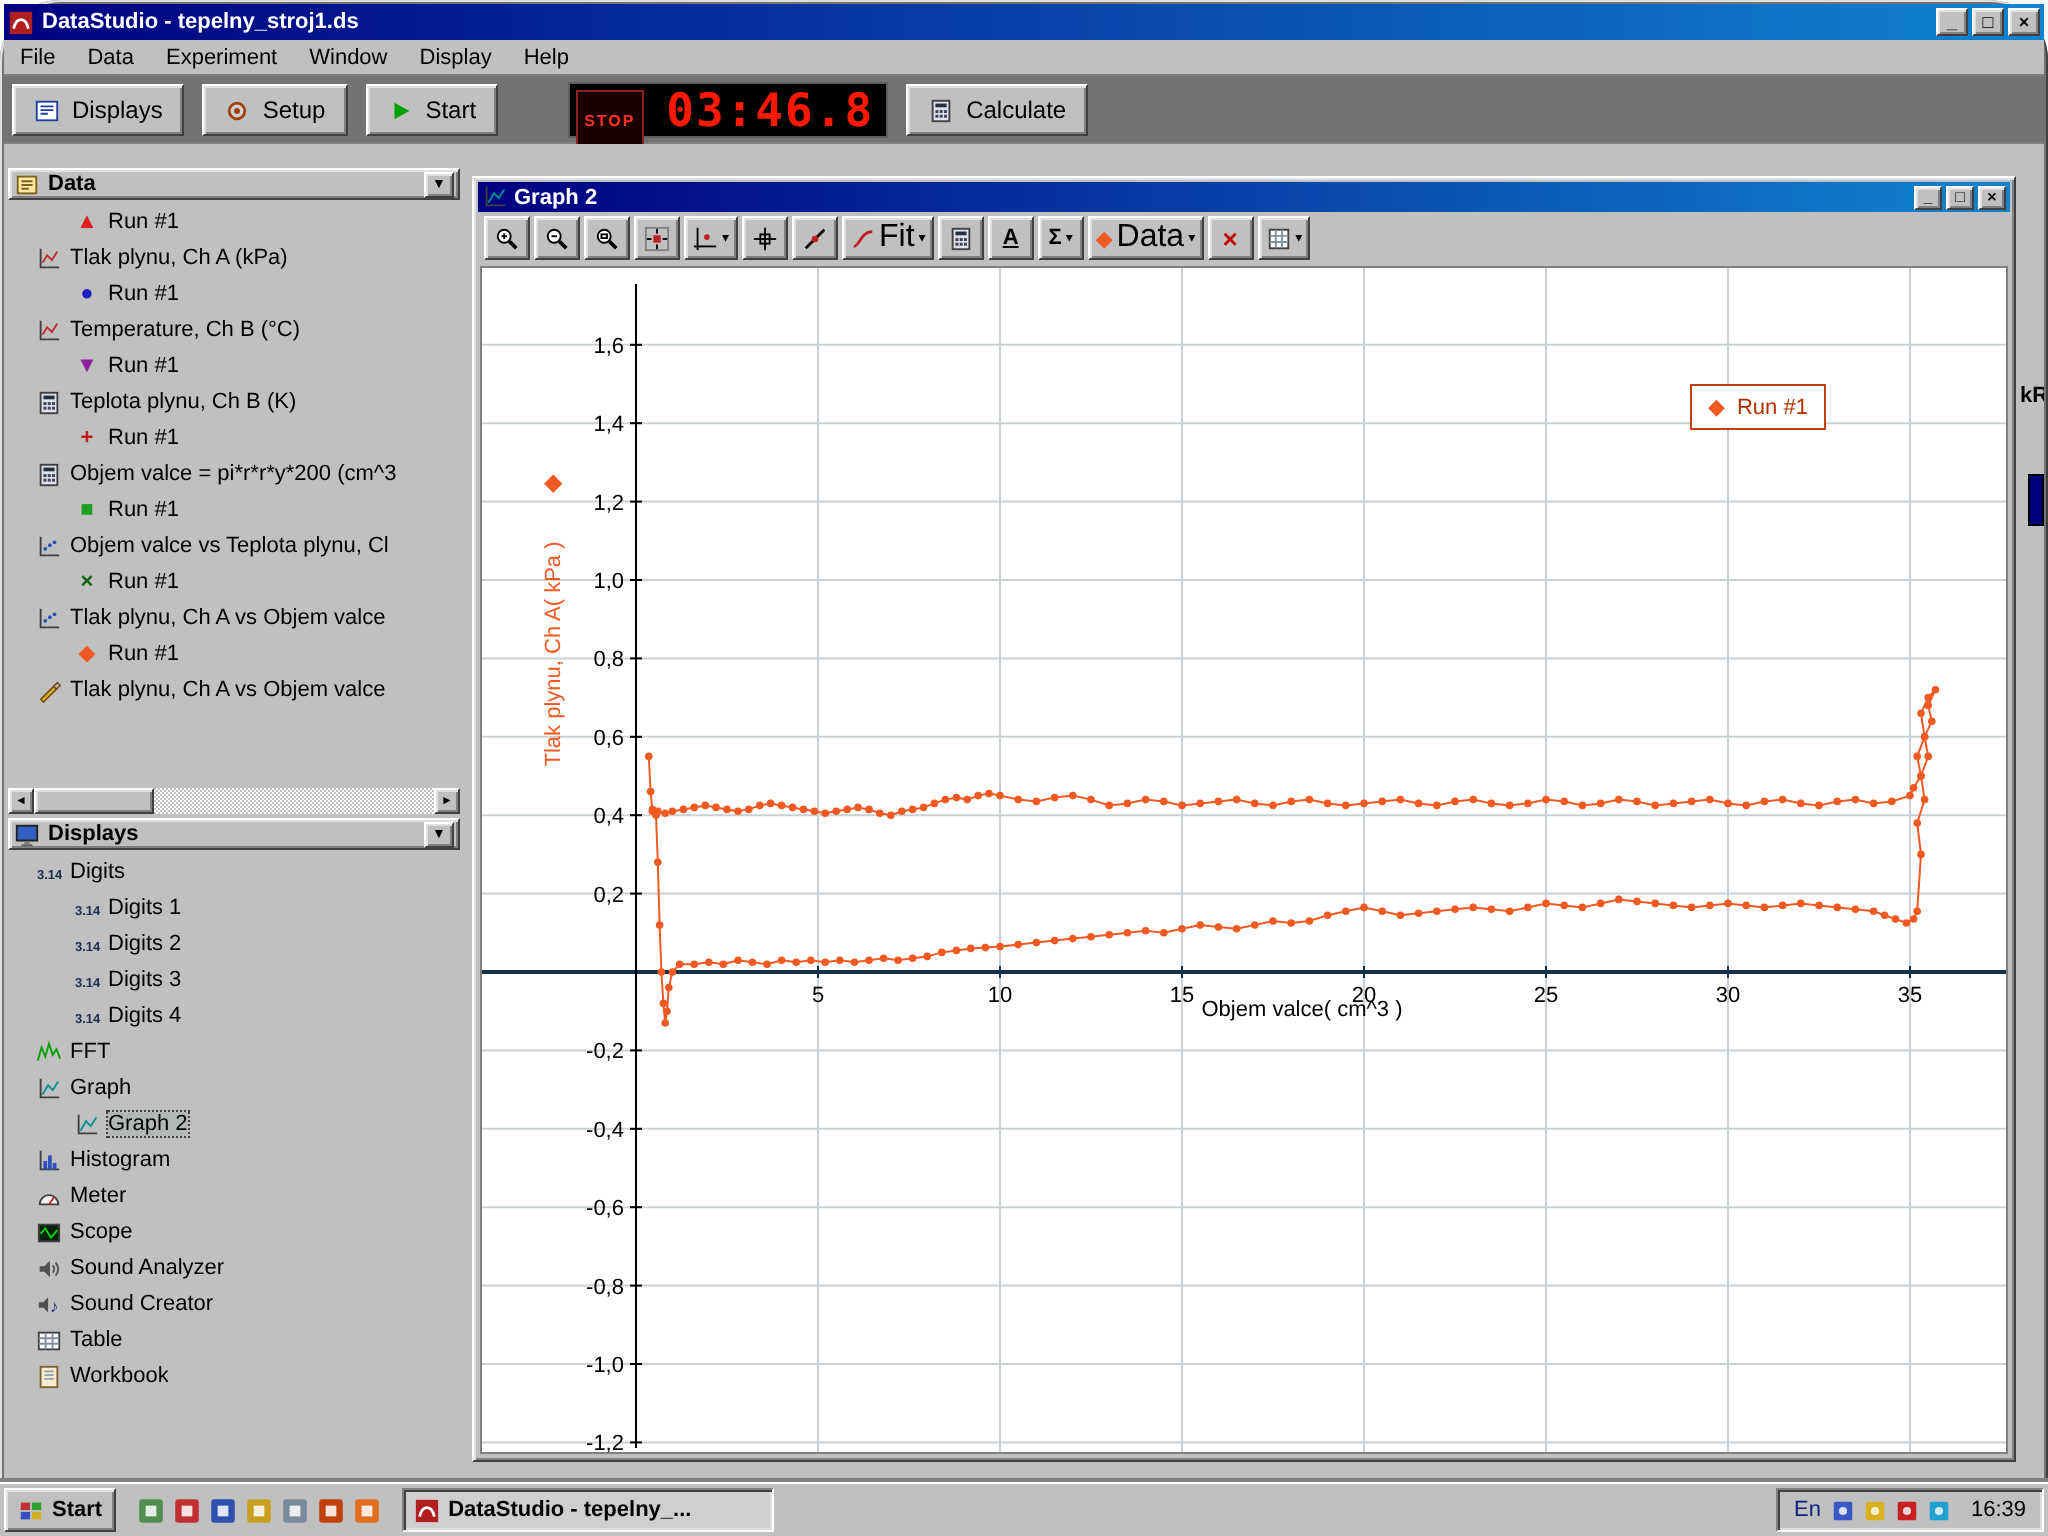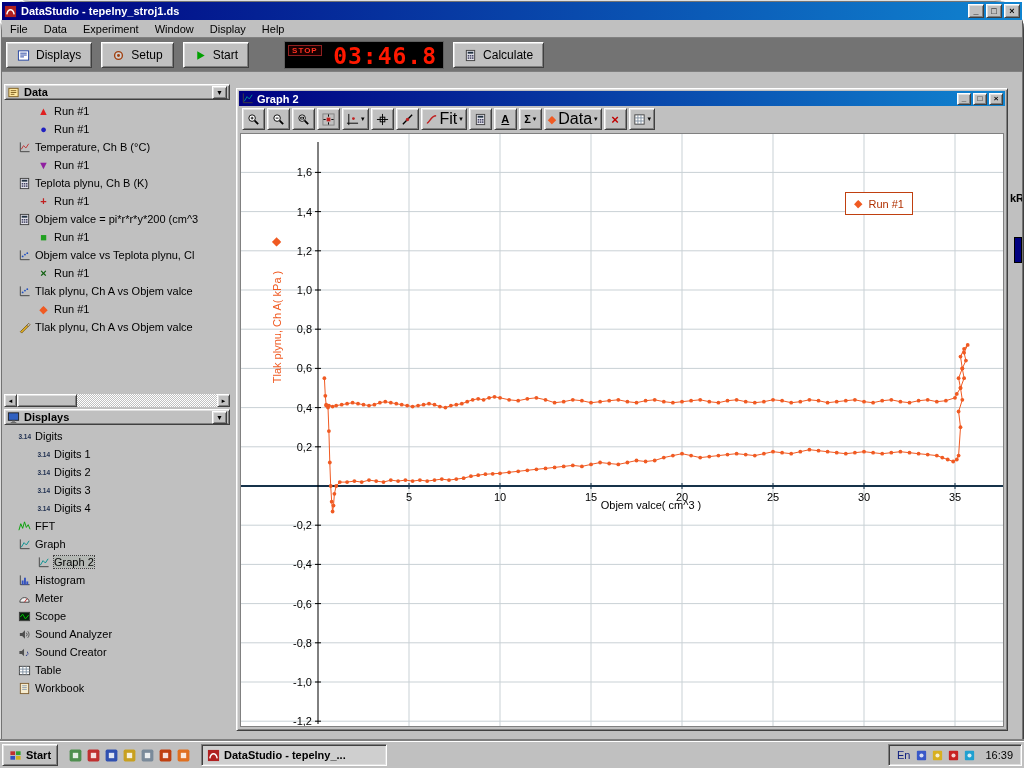--- a/index.html
+++ b/index.html
@@ -19,21 +19,21 @@
   .tb-btn{width:16px;height:14px;font-size:9px;font-weight:bold;color:#000;display:flex;align-items:center;justify-content:center;line-height:1}
 
   
   #menubar{position:absolute;left:2px;top:20px;right:2px;height:18px;display:flex;align-items:center;background:#c0c0c0;border-bottom:1px solid #808080}
   .menu-item{padding:2px 8px;cursor:default}
 
   
   #toolbar{position:absolute;left:2px;top:39px;right:2px;height:33px;display:flex;align-items:center;gap:9px;padding-left:4px;border-bottom:1px solid #808080;box-shadow:0 1px 0 #fff}
   .btn{height:26px;display:inline-flex;align-items:center;gap:6px;padding:0 10px;font-size:12px;cursor:default}
   #timer{width:160px;height:28px;background:#000;position:relative;margin-left:26px;border:1px solid #606060}
-  #timer-stop{position:absolute;left:3px;top:3px;font-size:8px;font-weight:bold;color:#ff3020;border:1px solid #902020;background:#1a0000;padding:0 3px;letter-spacing:1px}
+  #timer-stop{position:absolute;left:3px;top:3px;font-size:8px;font-weight:bold;color:#ff3020;border:1px solid #902020;background:#1a0000;padding:10px 3px;letter-spacing:1px}
   #timer-value{position:absolute;right:6px;top:1px;font-family:"DejaVu Sans Mono",monospace;font-size:23px;font-weight:bold;color:#ff1800;letter-spacing:1px;line-height:26px}
 
   
   #main{position:absolute;left:2px;top:72px;right:2px;height:669px;background:#c0c0c0;overflow:hidden}
 
   
   .panel-header{position:absolute;left:2px;width:226px;height:16px;display:flex;align-items:center;gap:4px;padding:0 2px;font-weight:bold}
   .panel-header .dd-btn{margin-left:auto;width:15px;height:13px;font-size:7px;display:flex;align-items:center;justify-content:center}
   #data-header{top:12px}
   #displays-header{top:337px}
@@ -167,20 +167,29 @@
             <path d="M4 5 H10 M4 7 H10 M4 9 H8" stroke="#806020" fill="none"></path>
           </svg>
         </span>
       <span>Data</span>
       <span class="dd-btn bev-out">▼</span>
     </div>
     <div id="data-tree">
         <div class="tree-row child">
           <span class="marker" style="color: rgb(224, 32, 32);">▲</span>
           <span class="tree-label">Run #1</span>
+        </div>
+        <div class="tree-row">
+          <span class="icn">
+            <svg width="13" height="13" viewBox="0 0 14 14">
+              <path d="M2.5 1.5 V11.5 H12.5" fill="none" stroke="#404040"></path>
+              <polyline points="3.5,9 6,5 8.5,7.5 11.5,3" fill="none" stroke="#c03030"></polyline>
+            </svg>
+          </span>
+          <span class="tree-label">Tlak plynu, Ch A (kPa)</span>
         </div>
         <div class="tree-row child">
           <span class="marker" style="color: rgb(32, 32, 192);">●</span>
           <span class="tree-label">Run #1</span>
         </div>
         <div class="tree-row">
           <span class="icn">
             <svg width="13" height="13" viewBox="0 0 14 14">
               <path d="M2.5 1.5 V11.5 H12.5" fill="none" stroke="#404040"></path>
               <polyline points="3.5,9 6,5 8.5,7.5 11.5,3" fill="none" stroke="#c03030"></polyline>

